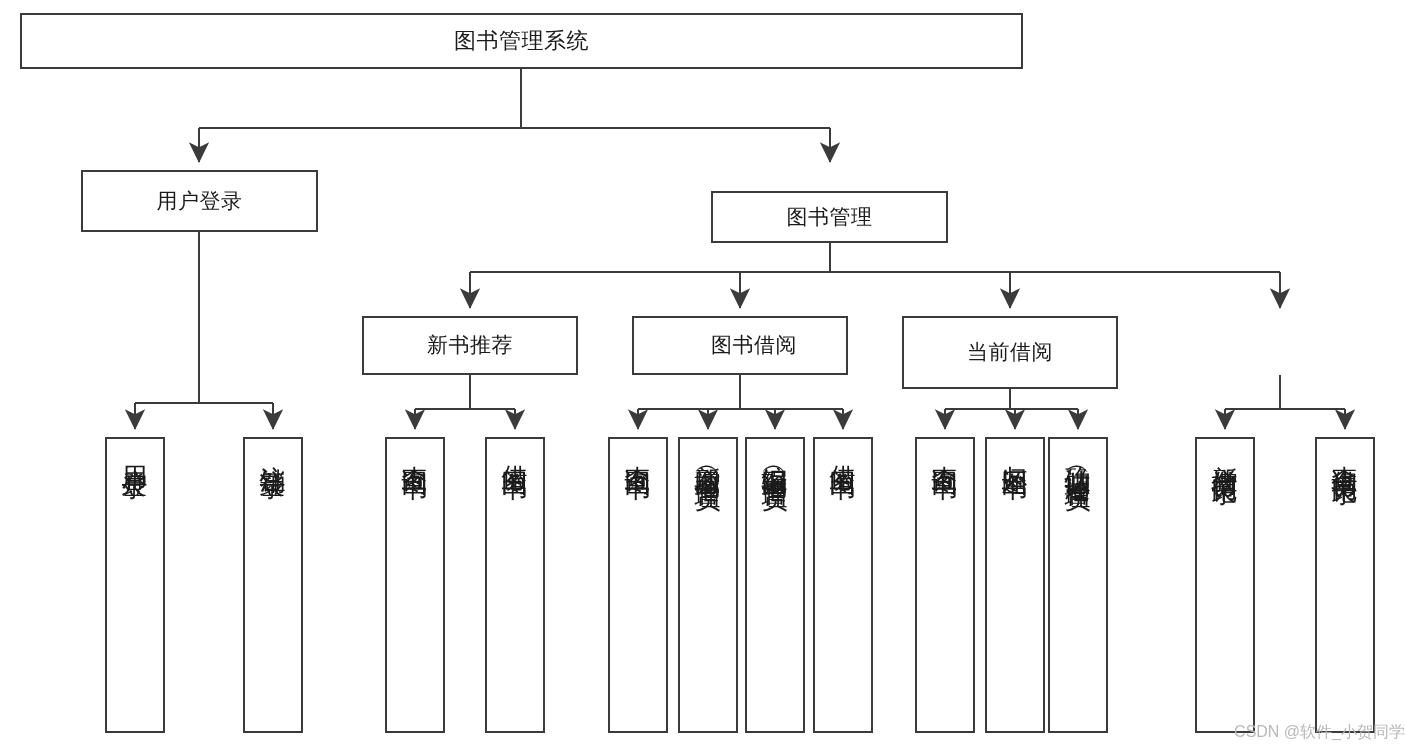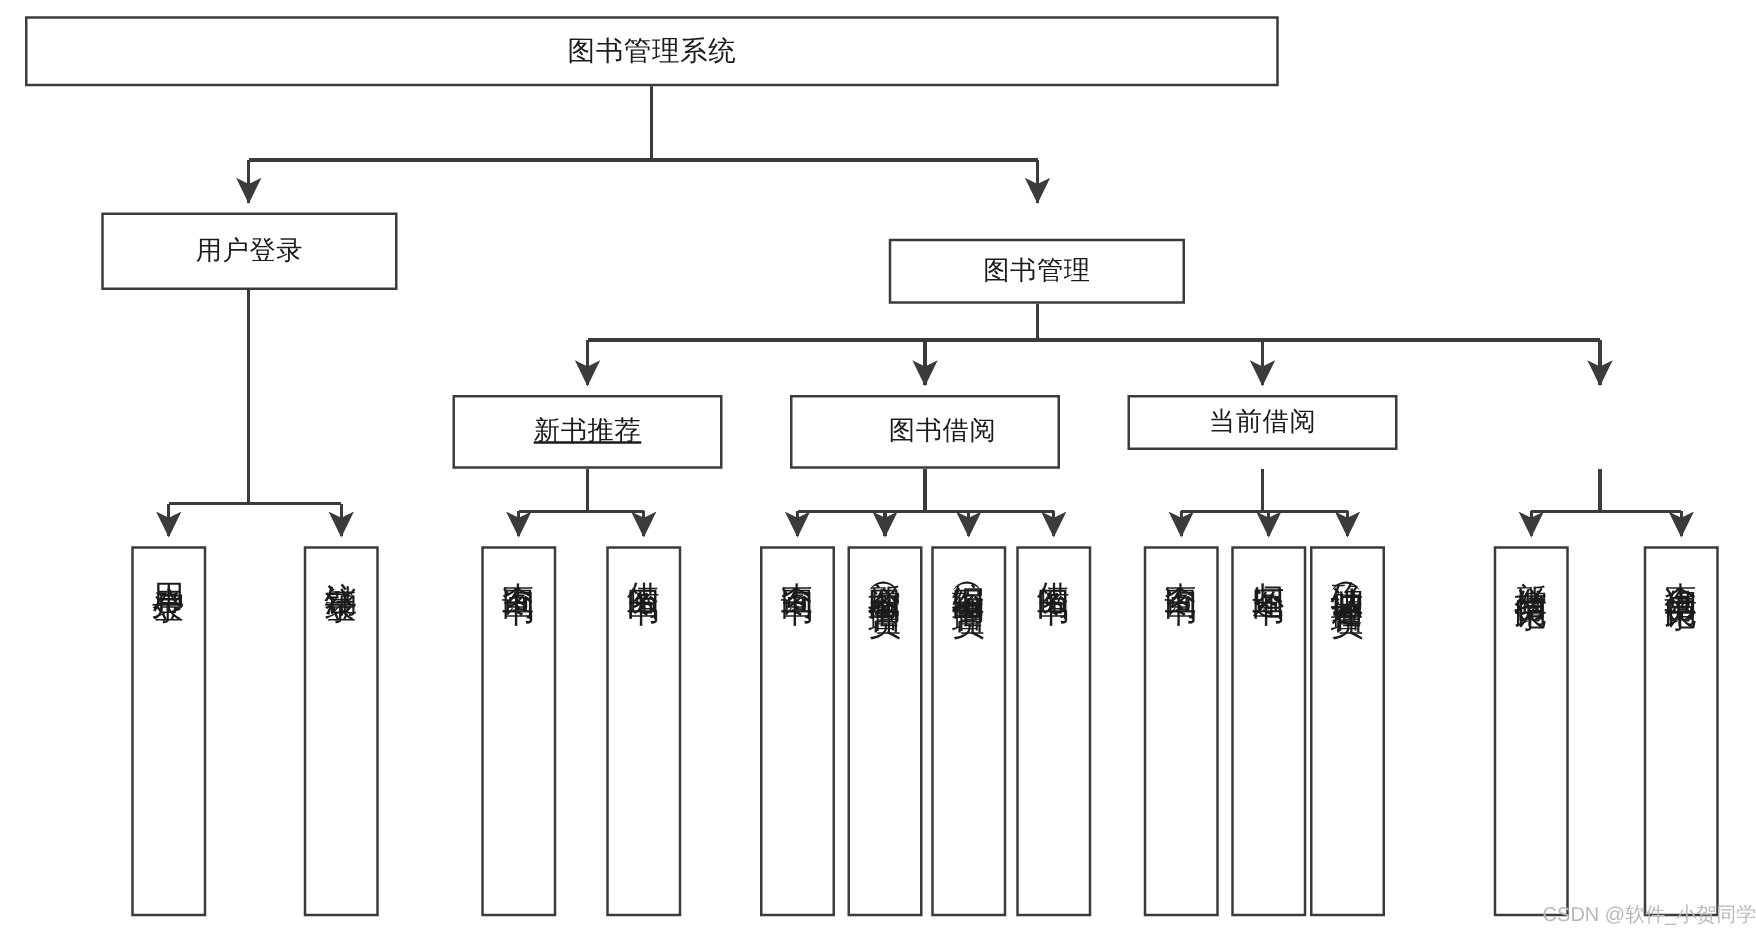--- a/index.html
+++ b/index.html
@@ -134,27 +134,27 @@
     <span class="lbl">图书管理系统</span>
   </div>
 
   <div class="node h" style="left: 81px; top: 170px; width: 237px; height: 62px;">
     <span class="lbl">用户登录</span>
   </div>
   <div class="node h" style="left: 711px; top: 170px; width: 237px; height: 52px; margin-top: 21px;">
     <span class="lbl">图书管理</span>
   </div>
 
-  <div class="node h" style="left: 362px; top: 316px; width: 216px; height: 59px; text-decoration: underline;">
+  <div class="node h" style="left: 362px; top: 316px; width: 216px; height: 59px;">
     <span class="lbl">新书推荐</span>
   </div>
   <div class="node h" style="left: 632px; top: 316px; width: 216px; height: 59px; padding-left: 28px;">
     <span class="lbl">图书借阅</span>
   </div>
-  <div class="node h" style="left: 902px; top: 316px; width: 216px; height: 44px;">
+  <div class="node h" style="left: 902px; top: 316px; width: 216px; height: 73px;">
     <span class="lbl">当前借阅</span>
   </div>
 
   <div class="node v" style="left: 105px; top: 437px; width: 60px; height: 296px;">
     <span class="lbl">用户登录</span>
   </div>
   <div class="node v" style="left: 243px; top: 437px; width: 60px; height: 296px;">
     <span class="lbl">注销登录</span>
   </div>
   <div class="node v" style="left: 385px; top: 437px; width: 60px; height: 296px;">

